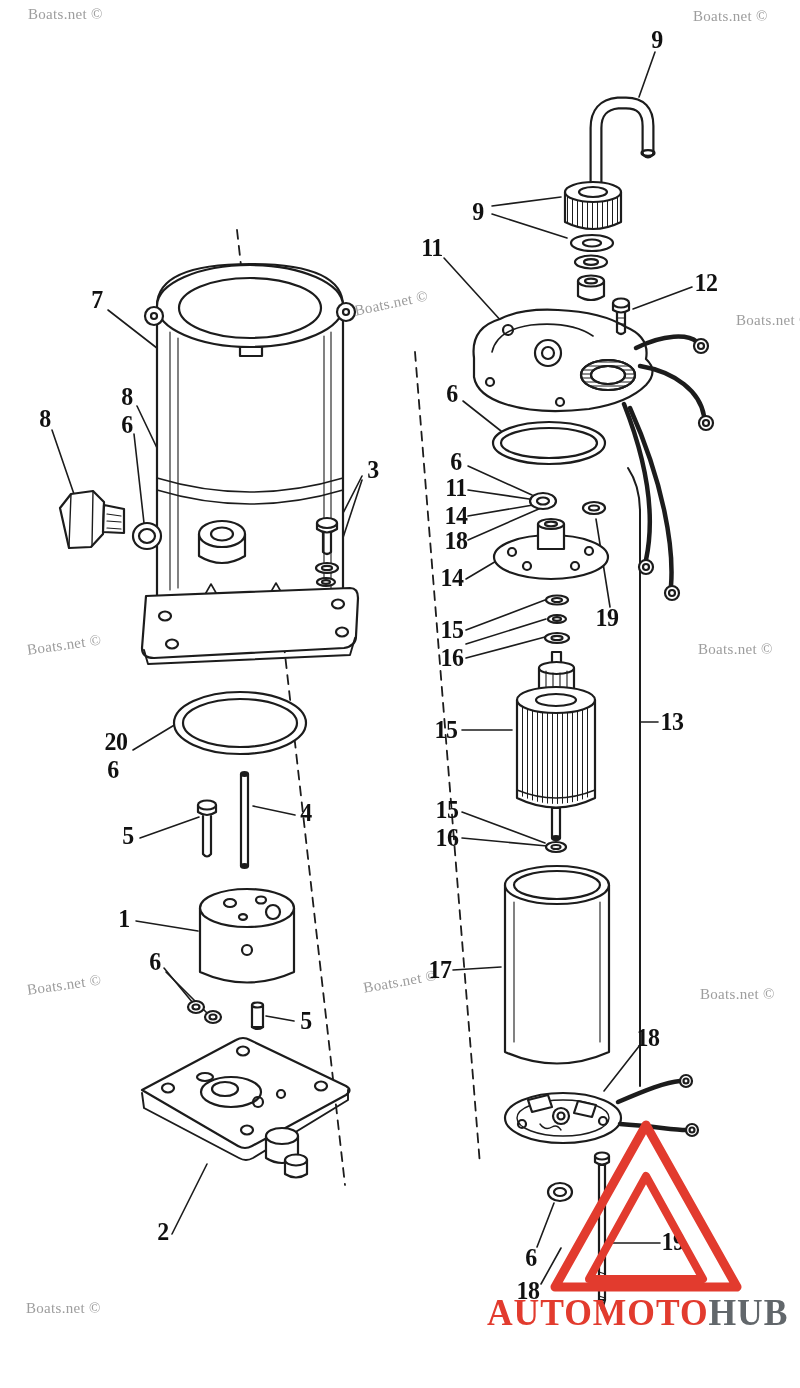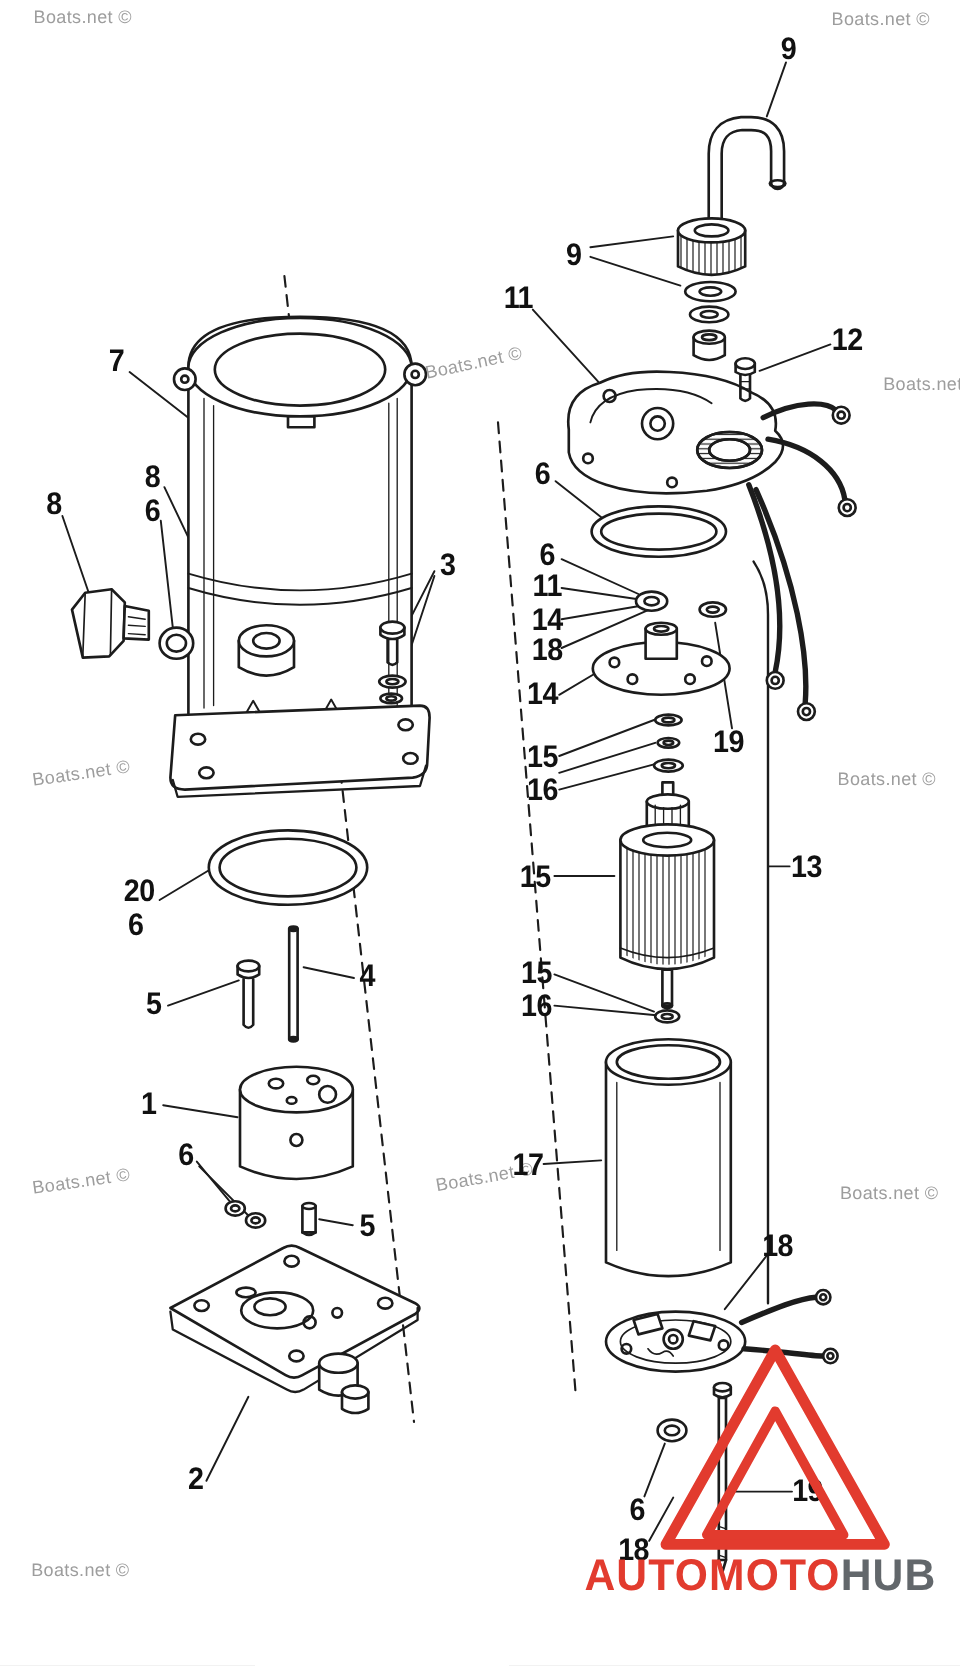--- a/index.html
+++ b/index.html
@@ -1,21 +1,21 @@
 <!DOCTYPE html>
 <html><head>
 <meta charset="utf-8">
 <style>
   html,body{margin:0;padding:0;background:#e9e9e9;}
   .stage{
     position:relative;
     width:800px;height:1388px;
     background:#ffffff;
     overflow:hidden;
-    font-family:Liberation Sans, sans-serif;
+    font-family:Liberation Serif, serif;
   }
   #diagram{position:absolute;left:0;top:0;color:#1c1c1c;}
   .watermark-layer{position:absolute;left:0;top:0;width:100%;height:100%;pointer-events:none;}
   .watermark{
     position:absolute;
     font-size:15px;
     color:#9d9d9d;
     white-space:nowrap;
     letter-spacing:.3px;
     transform-origin:left top;

